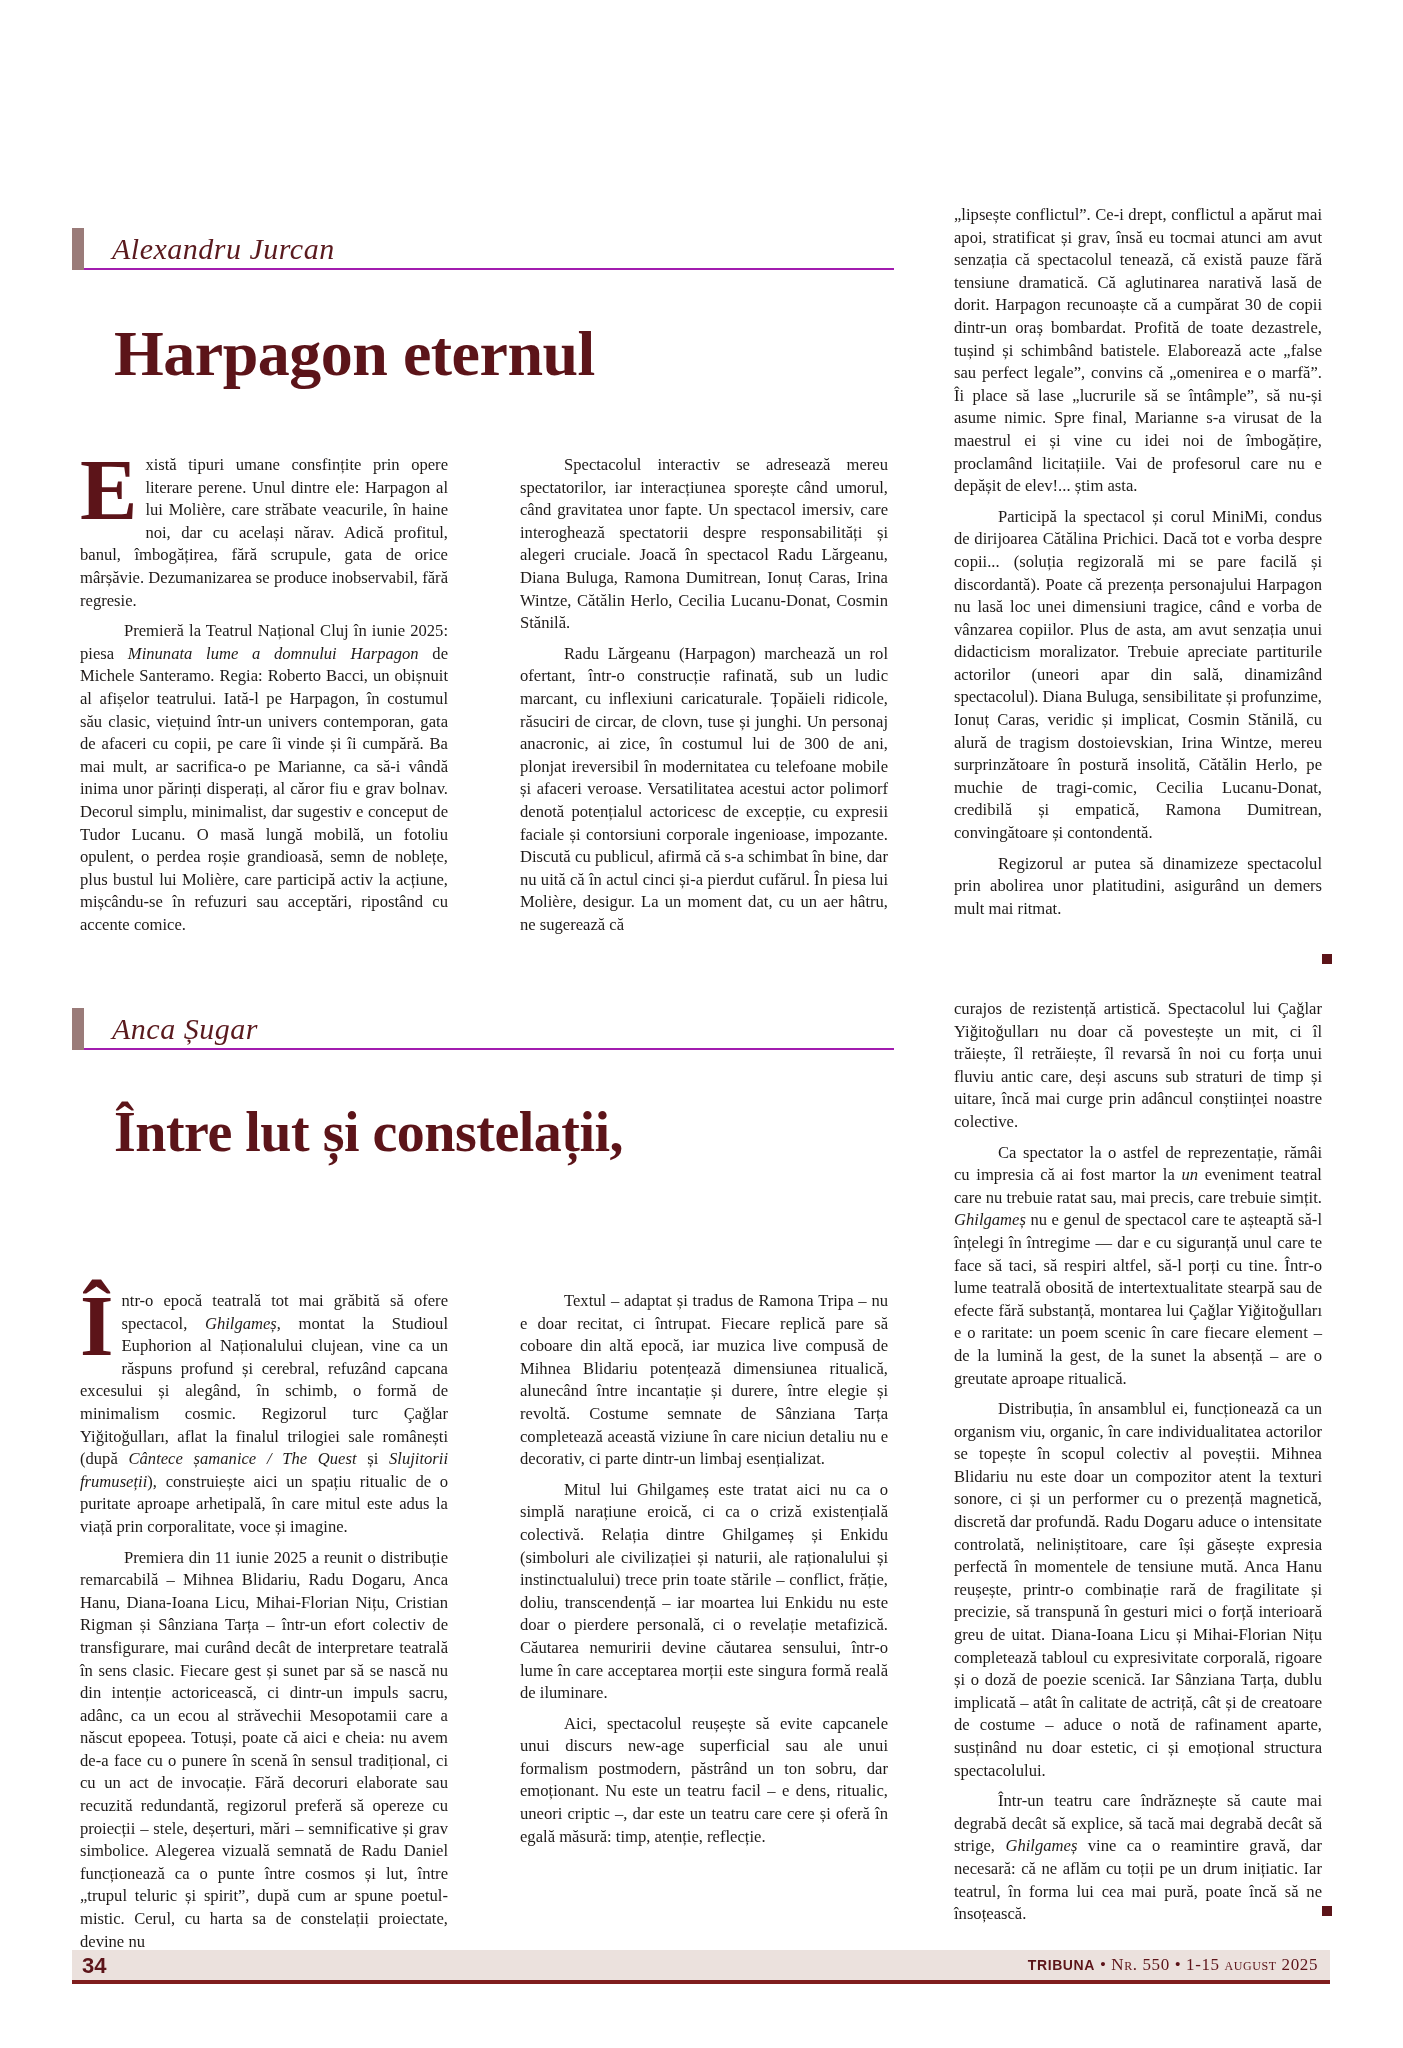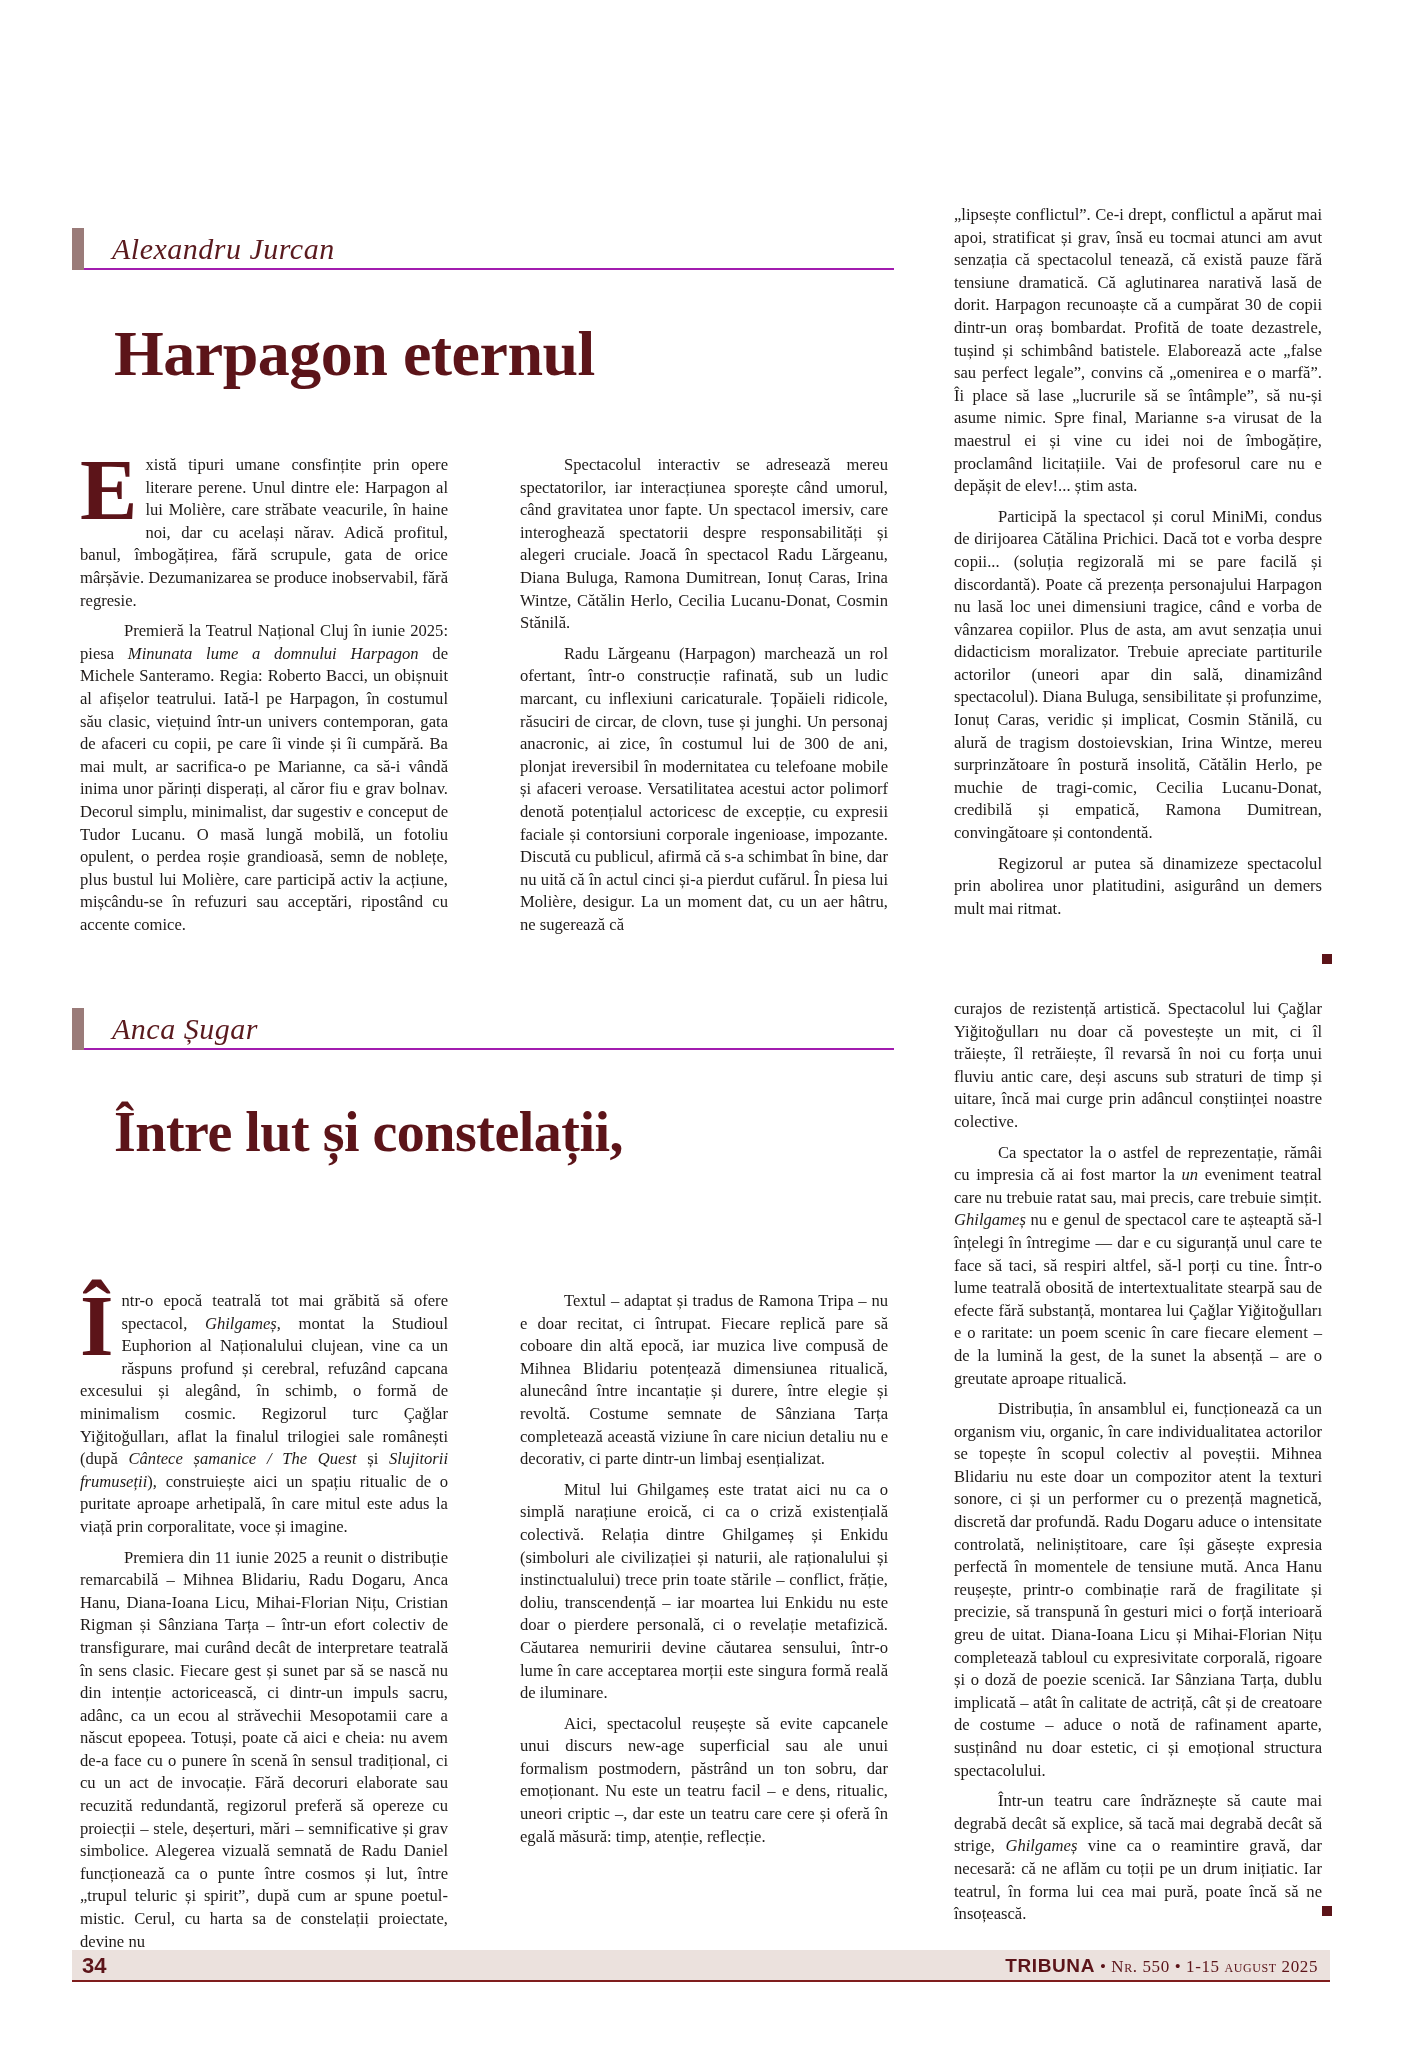--- a/index.html
+++ b/index.html
@@ -19,25 +19,25 @@
                   border-bottom: 2px solid #a21caf; }
   .author-bar { position: absolute; left: 0; top: 0; width: 12px; height: 42px; background: #9a7b79; }
   .author-name { position: absolute; left: 40px; top: 4px; font-style: italic; font-size: 30px;
                  color: #5a1a1e; letter-spacing: 0.5px; }
   .title { position: absolute; left: 114px; margin: 0; font-weight: bold; color: #5c1419;
            font-family: "Liberation Serif", serif; letter-spacing: -0.5px; }
   .title1 { top: 318px; font-size: 64px; line-height: 72px; }
   .title2 { top: 1100px; font-size: 56px; line-height: 64px; }
   .end-mark { position: absolute; width: 10px; height: 10px; background: #5c1419; }
   .footer { position: absolute; left: 72px; top: 1950px; width: 1258px; height: 30px;
-            background: #ebe1dd; border-bottom: 2px solid #7f1d1d; }
+            background: #ebe1dd; border-bottom: 4px solid #7f1d1d; }
   .page-num { position: absolute; left: 10px; top: 3px; font-family: "Liberation Sans", sans-serif;
               font-weight: bold; font-size: 22px; color: #5c1419; }
   .footer-right { position: absolute; right: 12px; top: 5px; font-size: 17px; color: #5c1419; letter-spacing: 0.6px; }
-  .footer-brand { font-family: "Liberation Sans", sans-serif; font-weight: bold; font-size: 19px; color: #5c1419; }
+  .footer-brand { font-family: "Liberation Sans", sans-serif; font-weight: bold; font-size: 14px; color: #5c1419; }
   .footer-sc { font-variant: small-caps; }
 </style>
 </head>
 <body>
 
 <div class="author-block" style="top:228px;">
   <div class="author-bar"></div>
   <div class="author-name">Alexandru Jurcan</div>
 </div>
 <h1 class="title title1">Harpagon eternul</h1>

